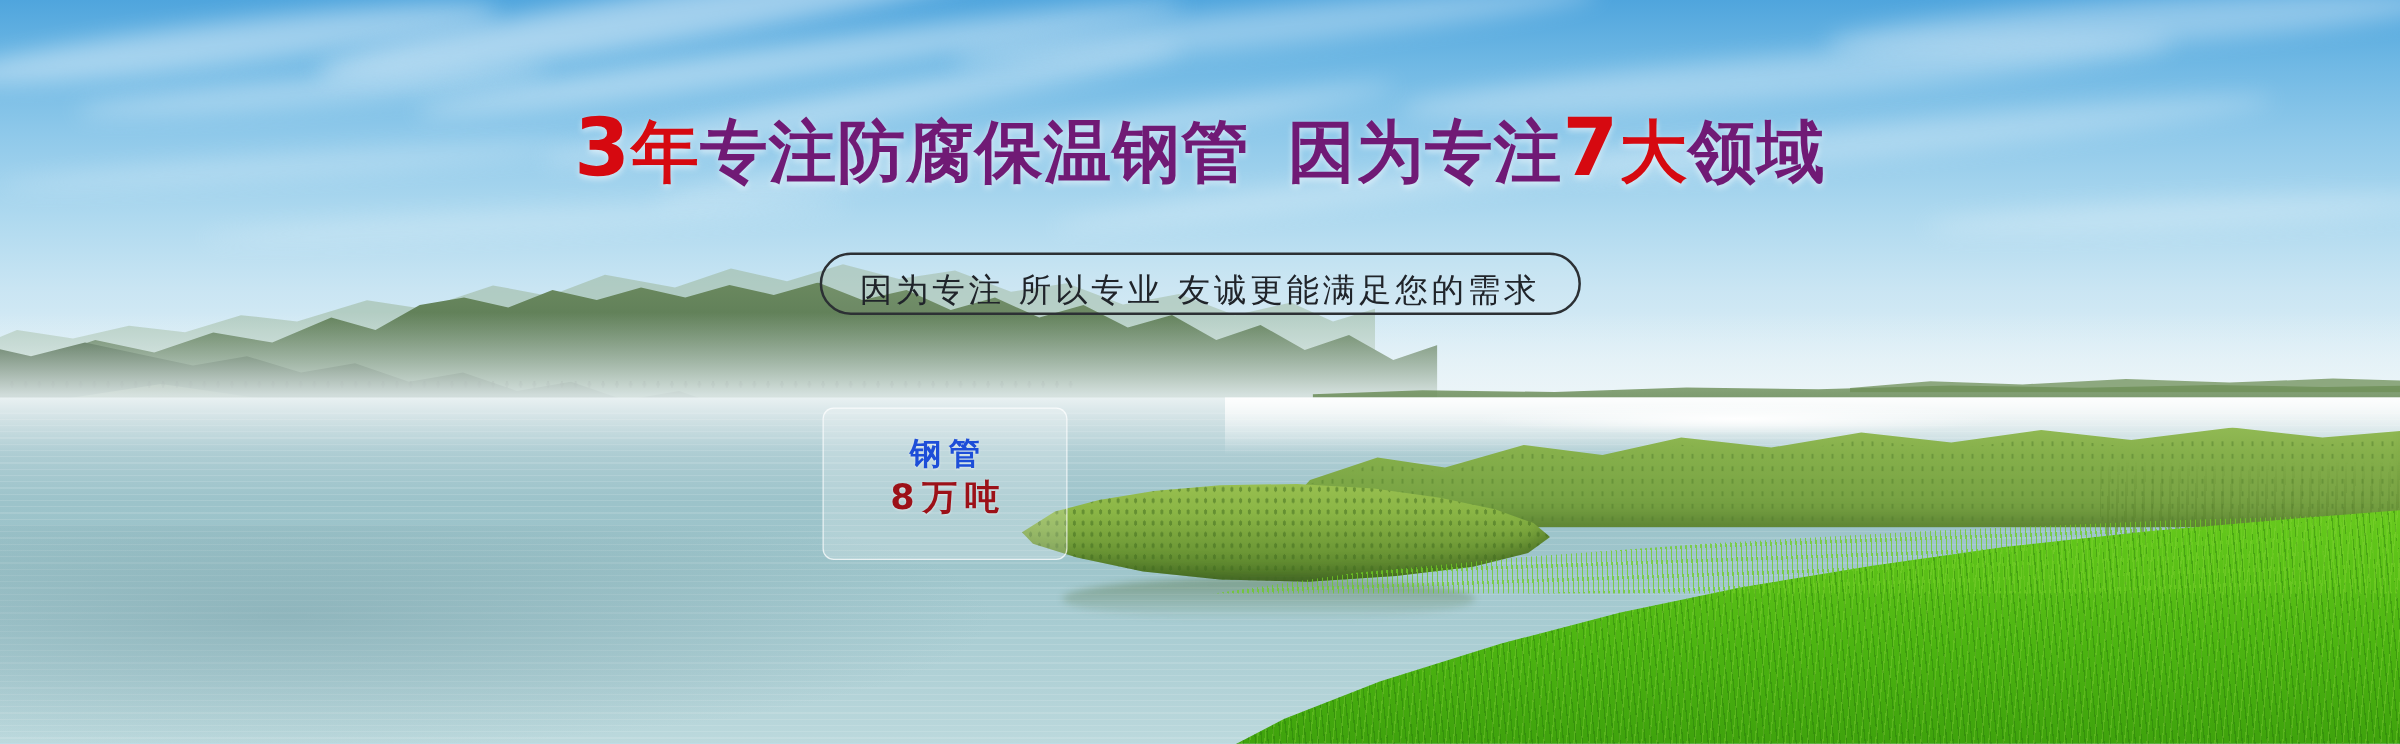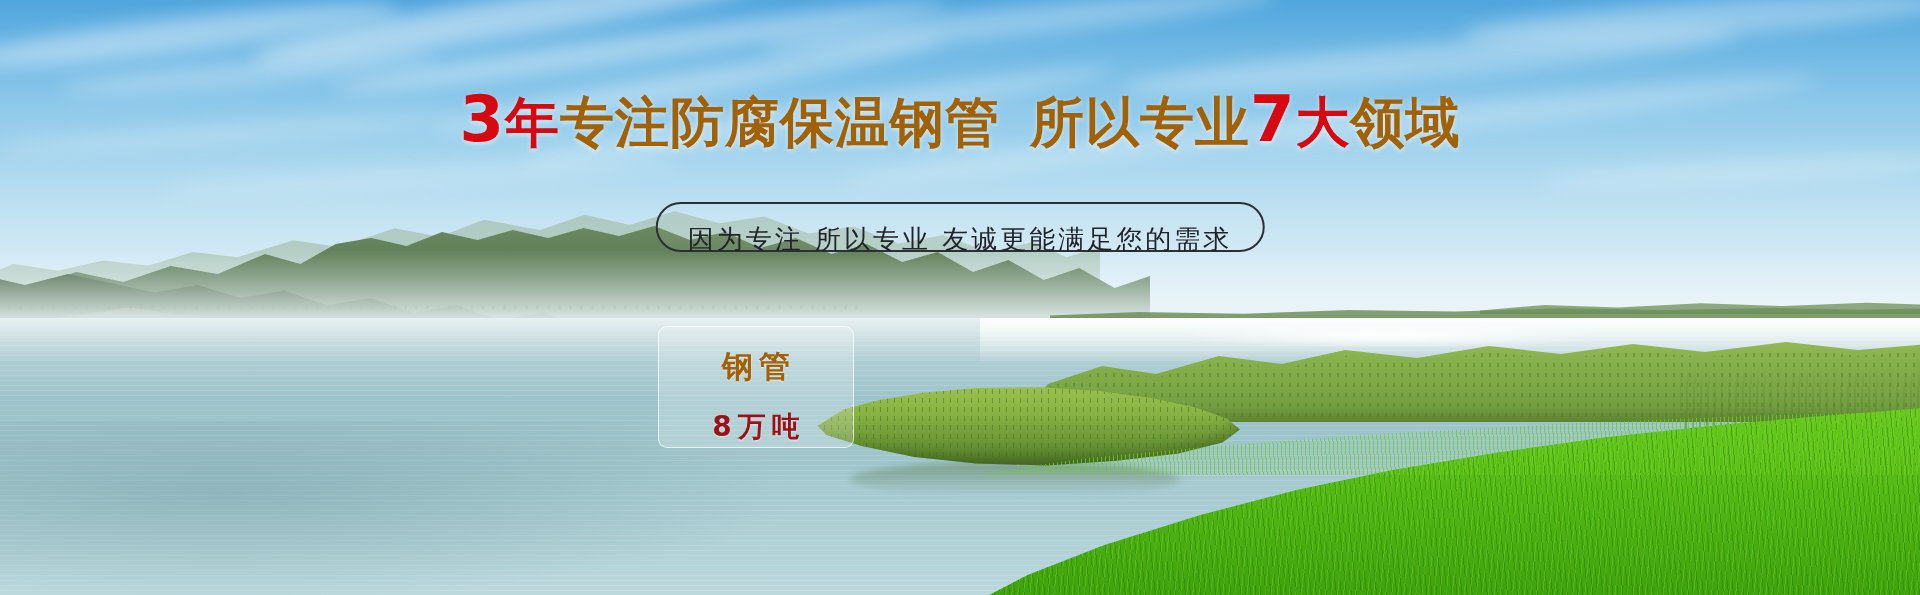--- a/index.html
+++ b/index.html
@@ -274,29 +274,29 @@
     text-align: center;
     font-family: "DejaVu Sans", "Liberation Sans", sans-serif;
     font-weight: 700;
     font-size: 54px;
     line-height: 1.05;
     letter-spacing: 1px;
     white-space: nowrap;
     text-shadow: 0 2px 5px rgba(255,255,255,.55);
   }
   .hl-red  { color: #d60910; font-size: 64px; font-weight: 700; }
-  .hl-dark { color: #a16207; }
+  .hl-dark { color: #701a75; }
   .hl-gap  { display: inline-block; width: 30px; }
 
   .subpill {
     position: absolute; left: 50%; top: 202px;
     transform: translateX(-50%);
     height: 50px;
-    padding: 18px 30px;
-    display: flex; align-items: flex-start; justify-content: center;
+    padding: 0 30px;
+    display: flex; align-items: flex-end; justify-content: center;
     border: 2px solid #2c3034;
     border-radius: 26px;
     color: #20242a;
     font-size: 26px;
     font-weight: 500;
     letter-spacing: 3px;
     white-space: nowrap;
     background: rgba(255,255,255,.07);
   }
 
@@ -309,29 +309,28 @@
   .stat-card {
     width: 196px; height: 122px;
     border: 1px solid rgba(255,255,255,.72);
     border-radius: 9px;
     background: rgba(255,255,255,.22);
     display: flex; flex-direction: column;
     align-items: center;
     padding-top: 19px;
   }
   .stat-label {
-    color: #a16207;
-    font-size: 31px;
+    color: #1d4ed8;
+    font-size: 25px;
     font-weight: 600;
     letter-spacing: 6px;
     text-indent: 6px;
     text-shadow: 0 1px 2px rgba(255,255,255,.5);
   }
   .stat-value {
-    margin-top: 20px;
     color: #9c1118;
     font-size: 28px;
     font-weight: 600;
     letter-spacing: 1px;
     text-shadow: 0 1px 2px rgba(255,255,255,.5);
   }
   .stat-value.spaced { letter-spacing: 6px; text-indent: 6px; }
   .stat-value sup { font-size: 17px; vertical-align: super; }
 </style>
 </head>
@@ -380,21 +379,21 @@
   <div class="island"></div>
   <div class="island-tex"></div>
   <div class="island-refl"></div>
 
   <div class="fg-grass"></div>
   <div class="fg-grass-tex"></div>
   <div class="fg-grass-tex2"></div>
   <div class="fg-grass-edge"></div>
 
   <div class="headline">
-    <span class="hl-red">3</span><span class="hl-red" style="font-size:54px">年</span><span class="hl-dark">专注防腐保温钢管</span><span class="hl-gap"></span><span class="hl-dark">所以专业</span><span class="hl-red">7</span><span class="hl-red" style="font-size:54px">大</span><span class="hl-dark">领域</span>
+    <span class="hl-red">3</span><span class="hl-red" style="font-size:54px">年</span><span class="hl-dark">专注防腐保温钢管</span><span class="hl-gap"></span><span class="hl-dark">因为专注</span><span class="hl-red">7</span><span class="hl-red" style="font-size:54px">大</span><span class="hl-dark">领域</span>
   </div>
 
   <div class="subpill">
     <span>因为专注 所以专业 友诚更能满足您的需求</span>
   </div>
 
   <div class="stats">
 
     <div class="stat-card">
       <div class="stat-label">钢管</div>

